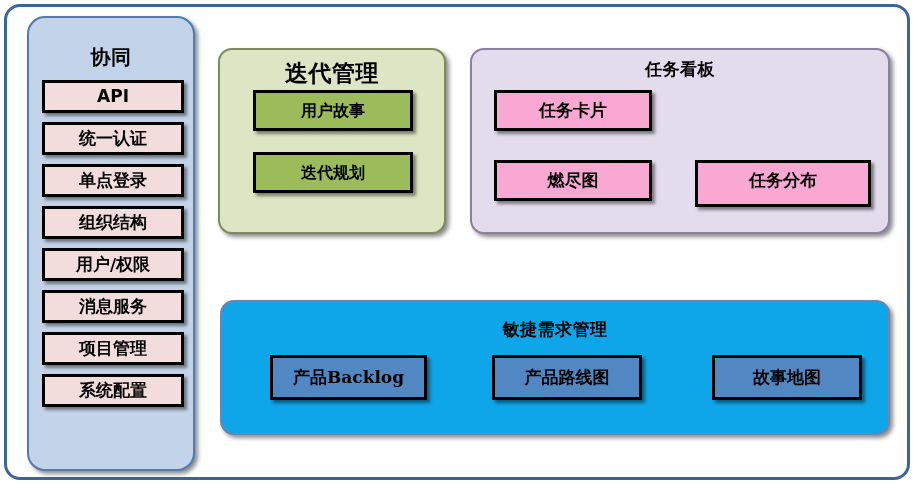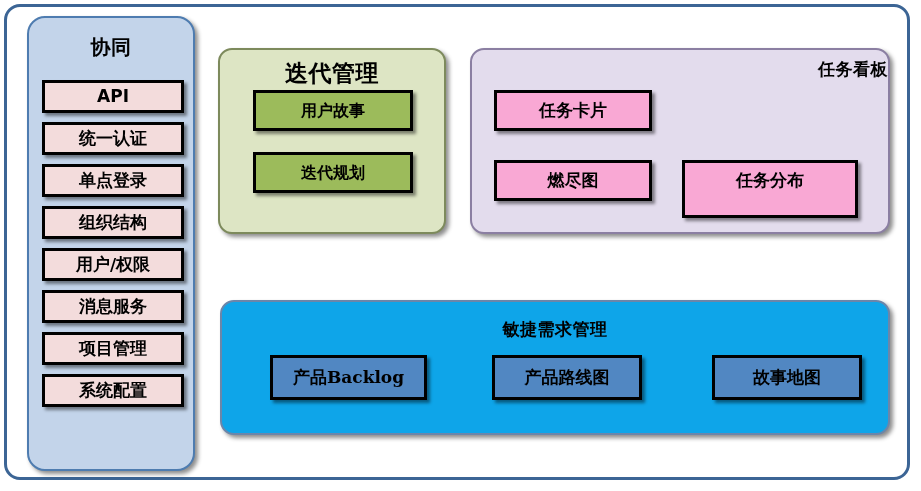--- a/index.html
+++ b/index.html
@@ -49,21 +49,21 @@
   #sidebar-panel {
     left: 27px;
     top: 16px;
     width: 168px;
     height: 455px;
     background: #c3d4ea;
     border: 2px solid #4e7cb0;
     border-radius: 18px;
   }
   #sidebar-title {
-    margin-top: 16px;
+    margin-top: 26px;
     font-size: 20px;
   }
   .sidebar-list {
     position: absolute;
     left: 13px;
     top: 62px;
     width: 142px;
   }
   .chip {
     box-sizing: border-box;
@@ -119,38 +119,37 @@
     left: 470px;
     top: 48px;
     width: 420px;
     height: 186px;
     background: #e3dced;
     border: 2px solid #8b7fa2;
   }
   #taskboard-title {
     margin-top: 8px;
     font-size: 17px;
-    text-align: right;
   }
   .purple-box {
     position: absolute;
     box-sizing: border-box;
     background: #f9a8d4;
     border: 3px solid #000000;
     color: #000000;
     text-align: center;
     font-family: "DejaVu Serif", "Liberation Serif", serif;
     font-weight: bold;
     font-size: 17px;
     box-shadow: 3px 3px 3px rgba(0,0,0,0.45);
   }
   #purple-box-0 { left: 22px;  top: 40px;  width: 158px; height: 41px; line-height: 35px; }
   #purple-box-1 { left: 222px; top: 40px;  width: 176px; height: 41px; line-height: 35px; }
   #purple-box-2 { left: 22px;  top: 110px; width: 158px; height: 41px; line-height: 35px; }
-  #purple-box-3 { left: 210px; top: 110px; width: 176px; height: 58px; line-height: 35px; }
+  #purple-box-3 { left: 223px; top: 110px; width: 176px; height: 47px; line-height: 35px; }
 
   
   #agile-panel {
     left: 220px;
     top: 300px;
     width: 670px;
     height: 135px;
     background: #0ea5e9;
     border: 2px solid #6b86aa;
   }

